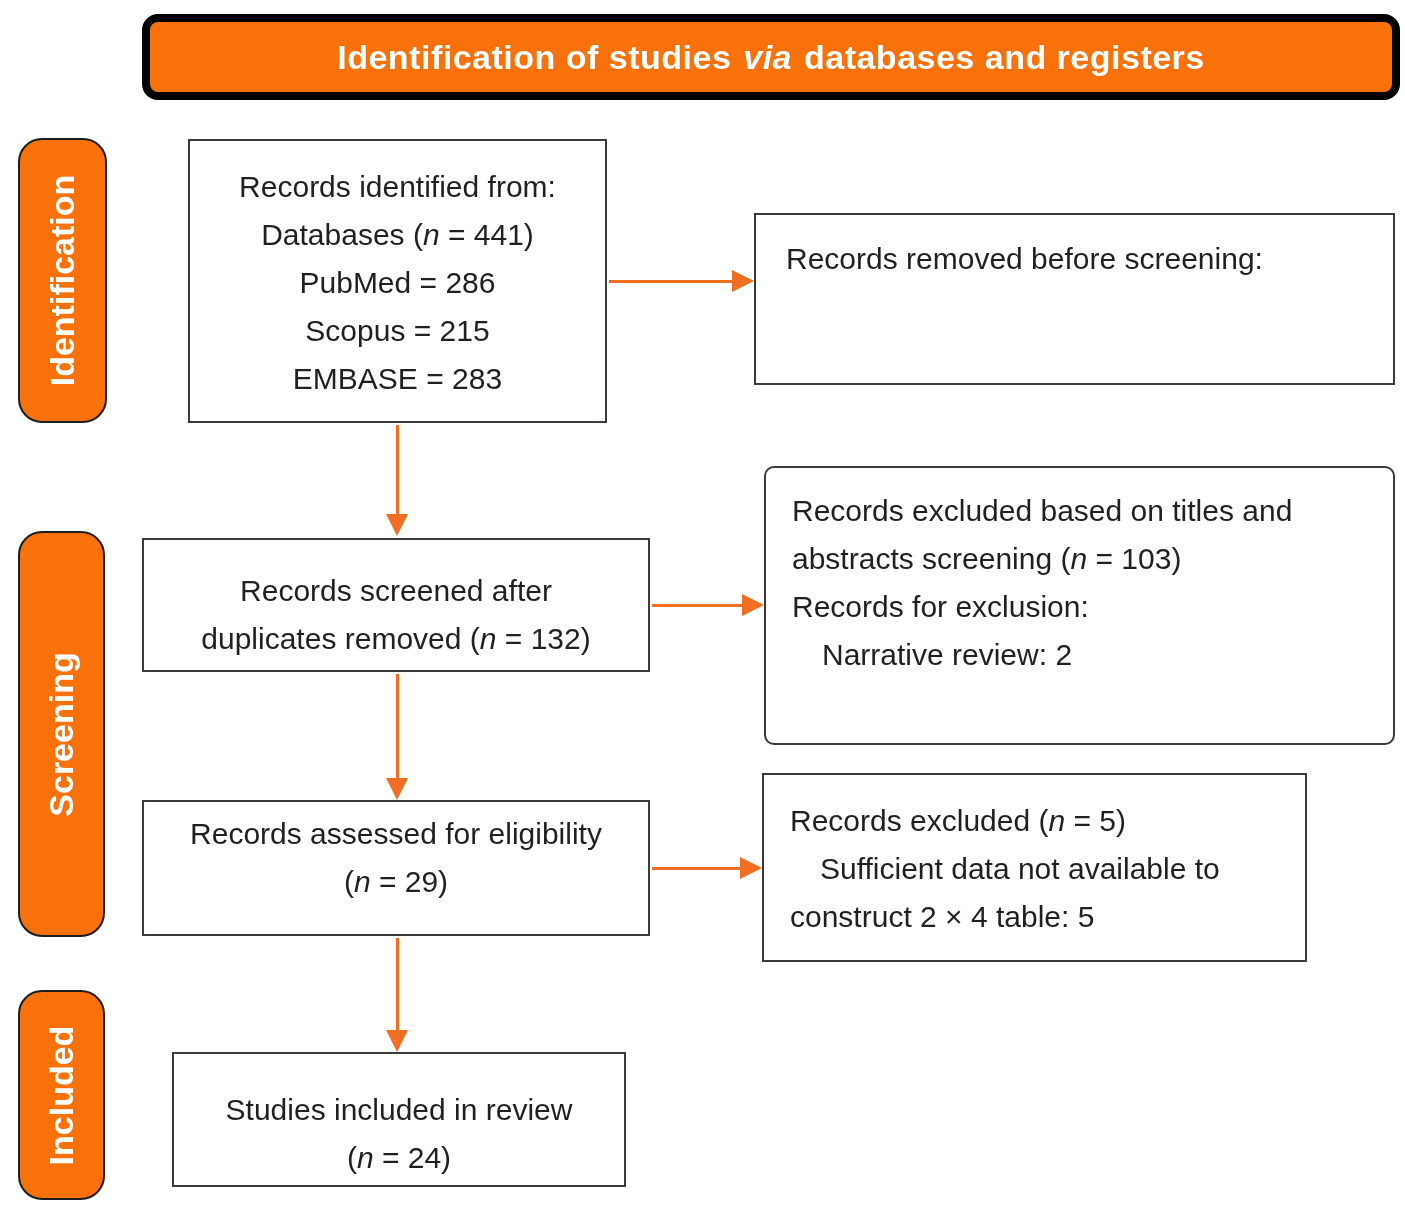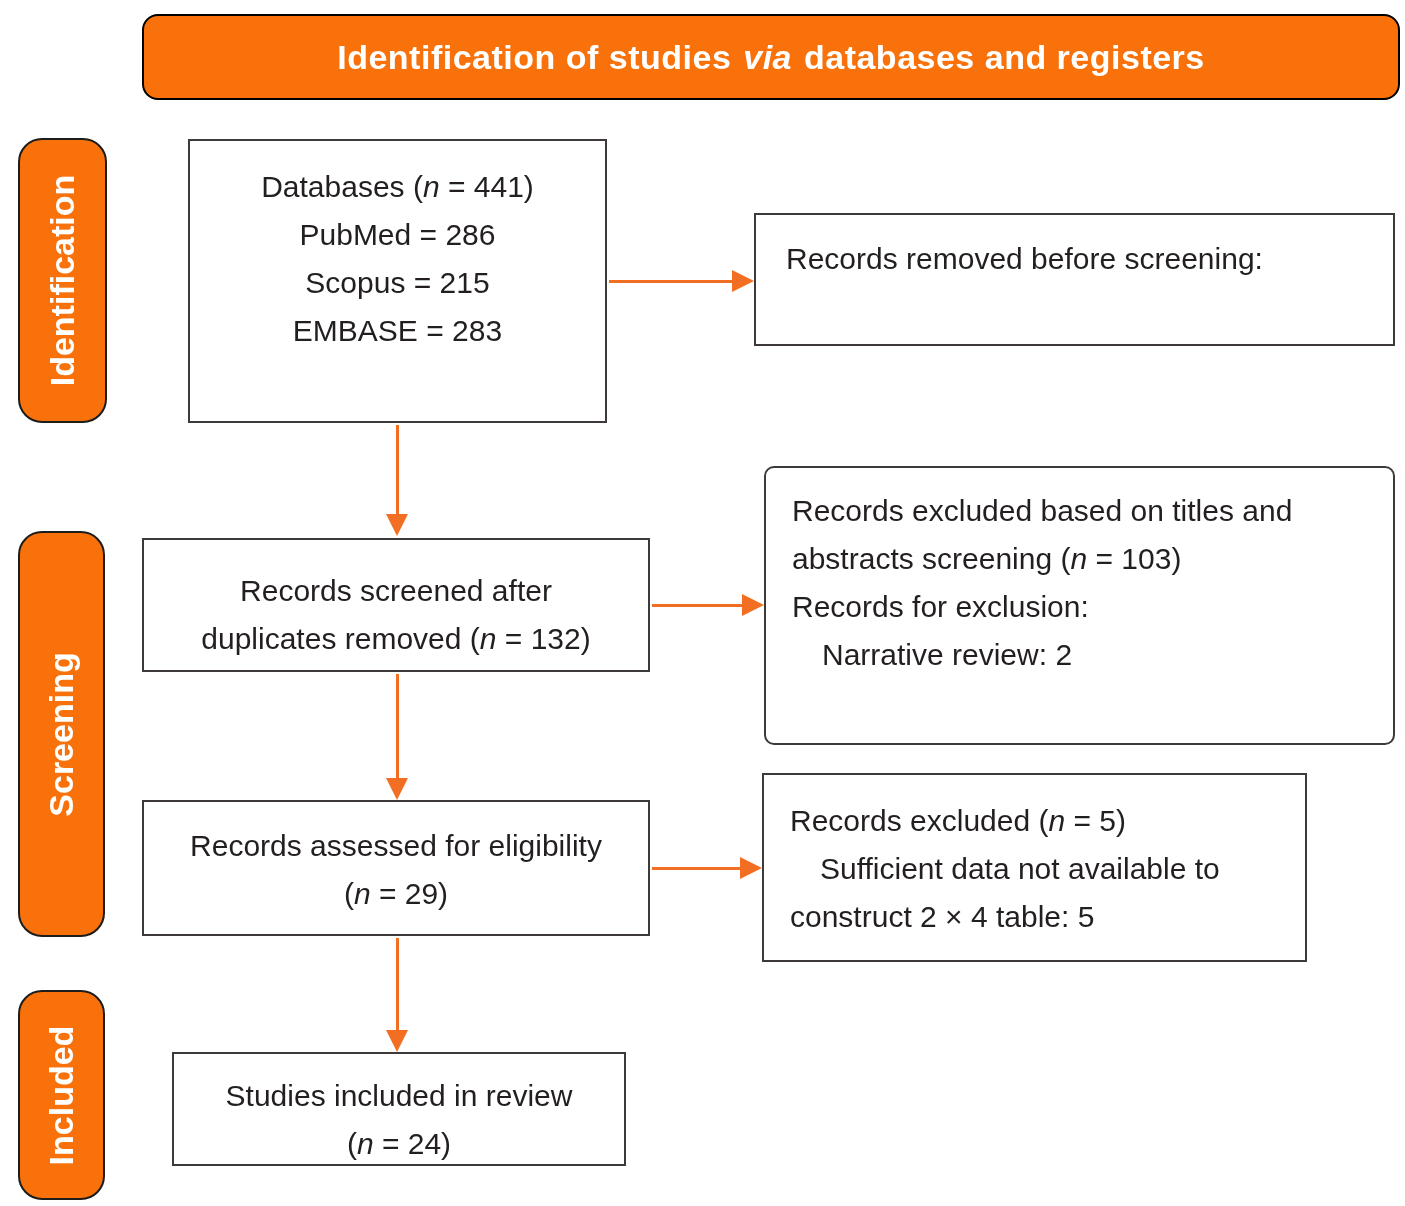--- a/index.html
+++ b/index.html
@@ -12,21 +12,21 @@
     color: #231f20;
     overflow: hidden;
   }
 
   
   .banner {
     position: absolute;
     left: 142px; top: 14px;
     width: 1258px; height: 86px;
     background: #f8710a;
-    border: 2px solid #000000;
+    border: 8px solid #000000;
     border-radius: 16px;
     box-sizing: border-box;
     display: flex;
     align-items: center;
     justify-content: center;
     color: #ffffff;
     font-size: 34px;
     font-weight: bold;
     letter-spacing: 0.5px;
     text-align: right;
@@ -65,26 +65,26 @@
     line-height: 48px;
     color: #231f20;
   }
   .fbox i { font-style: italic; }
   .fbox.center { text-align: center; }
   .fbox.left   { text-align: left; }
   .line { white-space: nowrap; }
   .indent { padding-left: 30px; }
 
   .box-identified { left: 188px; top: 139px;  width: 419px; height: 284px; padding-top: 22px; }
-  .box-removed    { left: 754px; top: 213px;  width: 641px; height: 133px; padding-top: 20px; padding-left: 30px; }
+  .box-removed    { left: 754px; top: 213px;  width: 641px; height: 172px; padding-top: 20px; padding-left: 30px; }
   .box-screened   { left: 142px; top: 538px;  width: 508px; height: 134px; padding-top: 27px; }
   .box-excluded-titles { left: 764px; top: 466px; width: 631px; height: 279px; padding-top: 19px; padding-left: 26px; border-radius: 10px; }
-  .box-assessed   { left: 142px; top: 800px;  width: 508px; height: 136px; padding-top: 20px; }
+  .box-assessed   { left: 142px; top: 800px;  width: 508px; height: 136px; padding-top: 8px; }
   .box-excluded-elig { left: 762px; top: 773px; width: 545px; height: 189px; padding-top: 22px; padding-left: 26px; }
-  .box-included   { left: 172px; top: 1052px; width: 454px; height: 114px; padding-top: 18px; }
+  .box-included   { left: 172px; top: 1052px; width: 454px; height: 135px; padding-top: 32px; }
 
   
   .hline, .vline { position: absolute; background: #f26e22; }
   .hline { height: 3px; }
   .vline { width: 3px; }
   .tri { position: absolute; width: 0; height: 0; }
   .tri-right {
     border-top: 11px solid transparent;
     border-bottom: 11px solid transparent;
     border-left: 22px solid #f26e22;
@@ -108,20 +108,21 @@
     <span class="vtext">Identification</span>
   </div>
   <div class="side side-screening">
     <span class="vtext">Screening</span>
   </div>
   <div class="side side-included">
     <span class="vtext">Included</span>
   </div>
 
   <div class="fbox center box-identified">
+    <div class="line"><span>Records identified from:</span><i></i><span></span></div>
     <div class="line"><span>Databases (</span><i>n</i><span> = 441)</span></div>
     <div class="line"><span>PubMed = 286</span><i></i><span></span></div>
     <div class="line"><span>Scopus = 215</span><i></i><span></span></div>
     <div class="line"><span>EMBASE = 283</span><i></i><span></span></div>
   </div>
 
   <div class="fbox left box-removed">
     <div class="line"><span>Records removed before screening:</span><i></i><span></span></div>
   </div>
 

